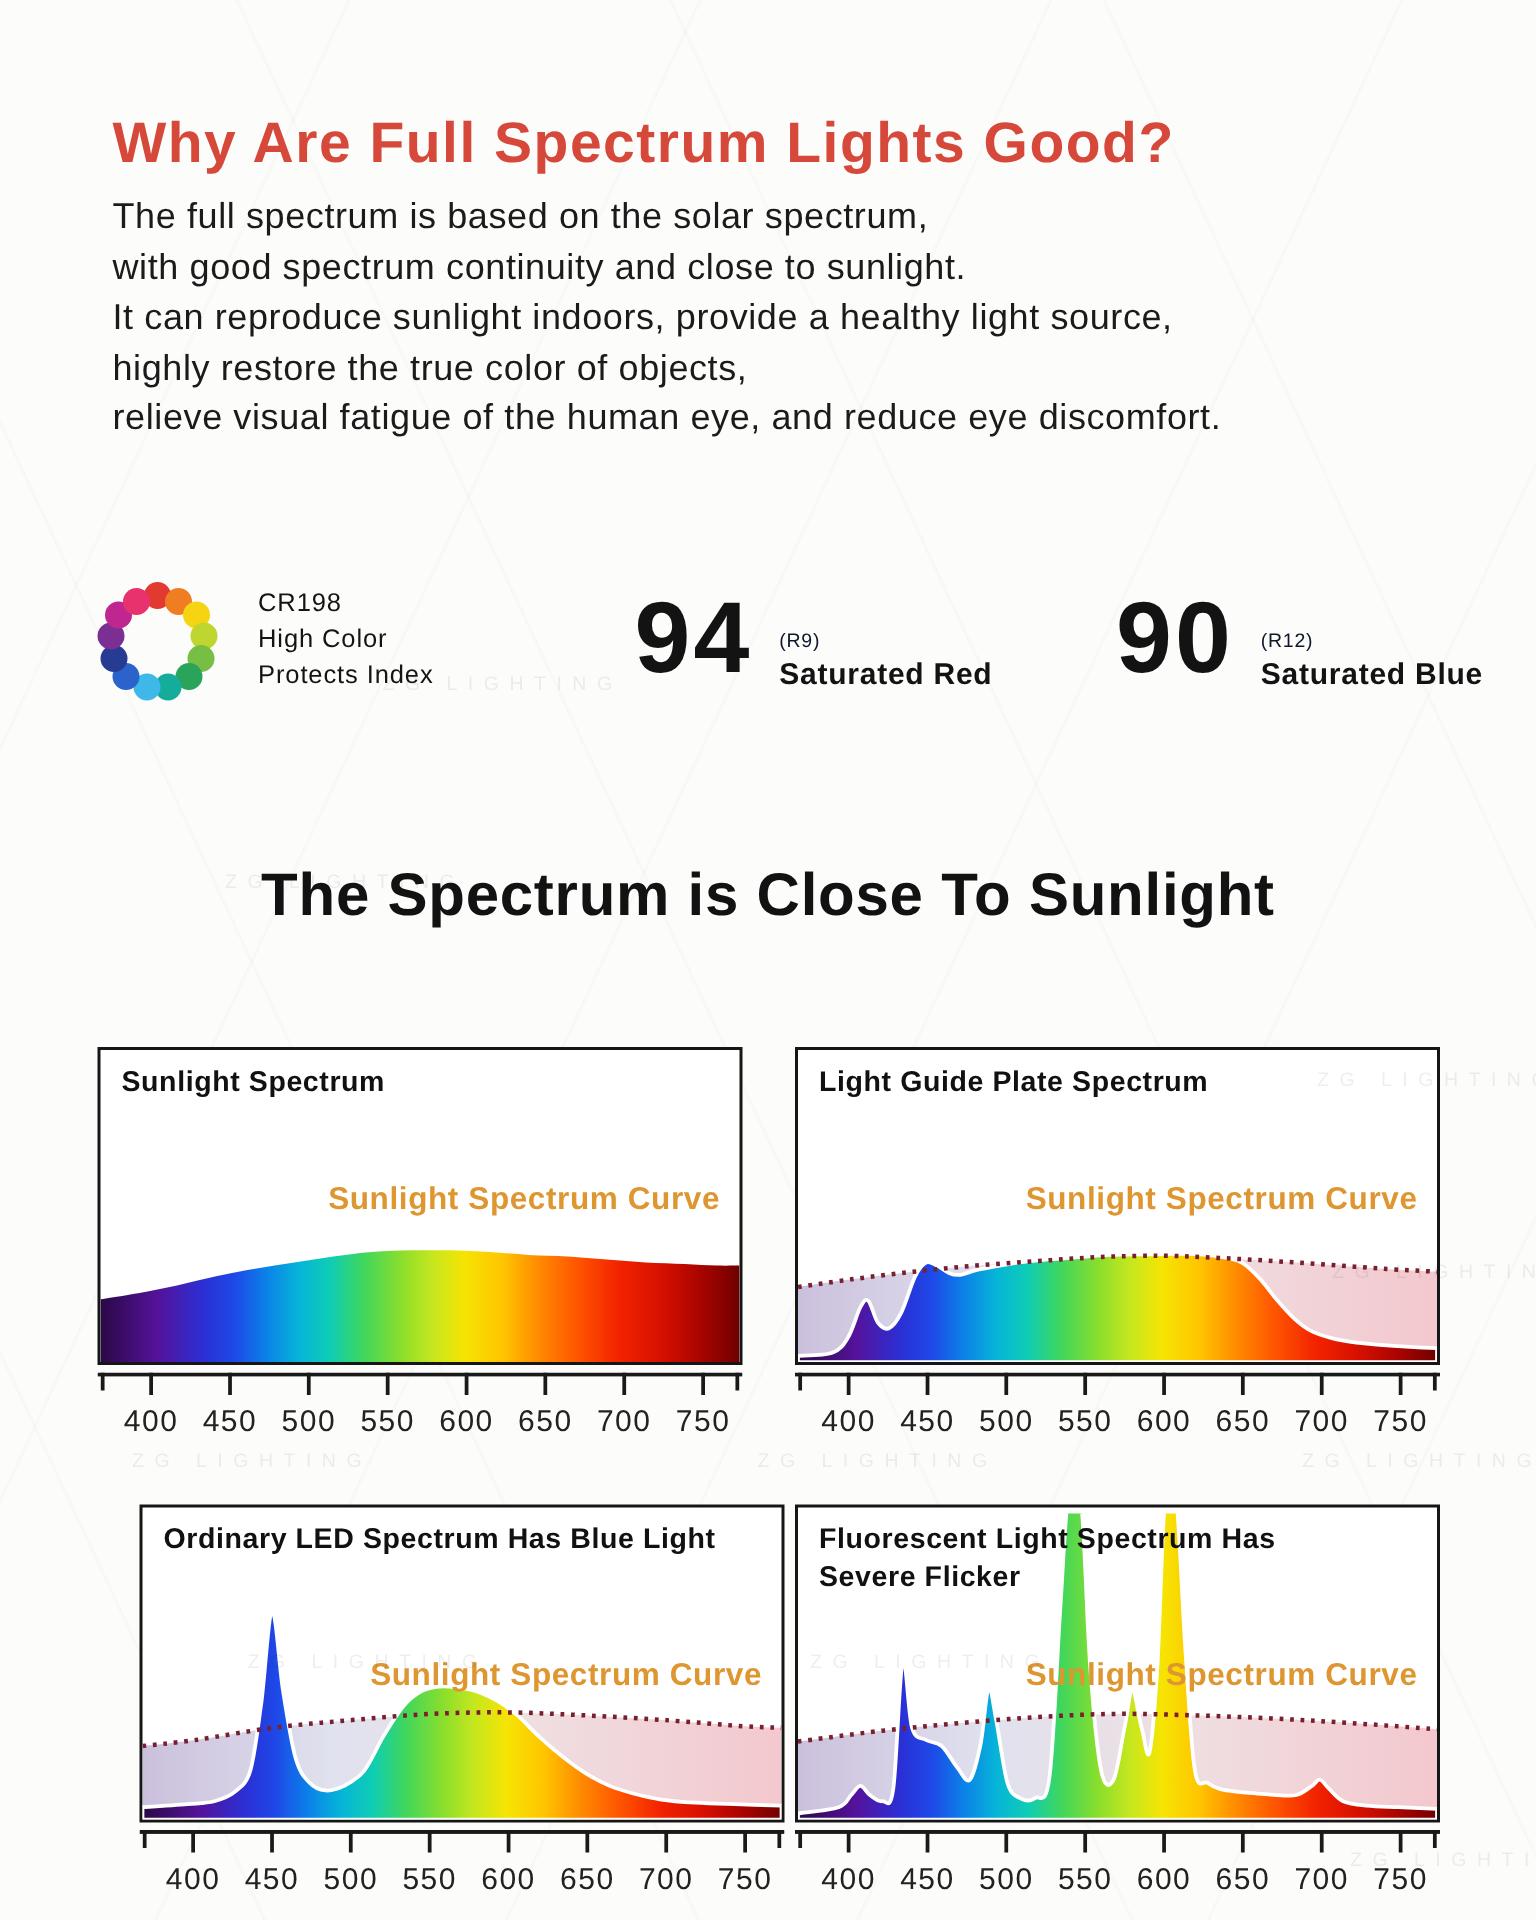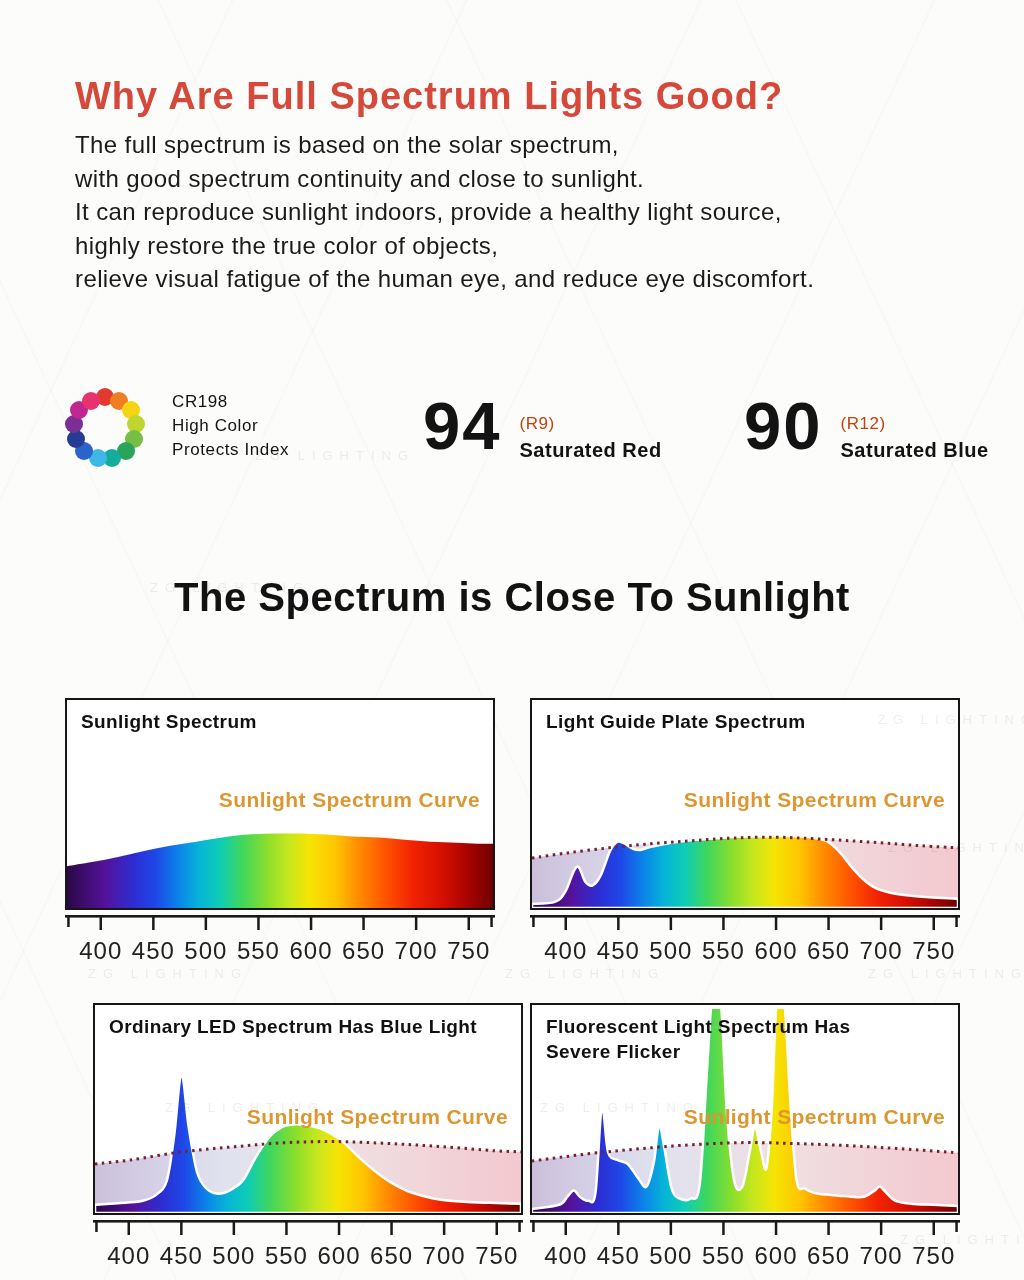--- a/index.html
+++ b/index.html
@@ -14,42 +14,42 @@
   .intro{position:absolute;left:75px;top:128px;font-size:24px;line-height:33.5px;
         letter-spacing:.4px;color:#1b1b1b;}
   
   .wheel{position:absolute;left:63px;top:386px;width:84px;height:84px;}
   .wheel .dot{position:absolute;width:18px;height:18px;border-radius:50%;}
   .cri-text{position:absolute;left:172px;top:390px;font-size:17px;line-height:24px;
         letter-spacing:.6px;color:#141414;}
   .metric{position:absolute;top:390px;display:flex;align-items:flex-end;}
   .metric .big{font-size:67px;line-height:72px;font-weight:700;letter-spacing:2px;color:#131313;}
   .metric .mcol{margin-left:18px;padding-top:8px;}
-  .metric .tag{font-size:17px;letter-spacing:.5px;color:#c2410c;}
+  .metric .tag{font-size:13px;letter-spacing:.5px;color:#0f172a;}
   .metric .mlabel{font-size:20px;font-weight:700;letter-spacing:.5px;margin-top:5px;color:#131313;}
   #metric-left{left:423px;}
   #metric-right{left:744px;}
   
   .headline{position:absolute;left:0;top:538px;width:100%;text-align:center;
         font-size:40px;line-height:52px;font-weight:700;letter-spacing:.5px;color:#121212;}
   
   figure.chart{position:absolute;width:491px;margin:0;}
   #c0{left:65px;top:698px;} #c1{left:530px;top:698px;}
   #c2{left:65px;top:1003px;margin-left:28px;} #c3{left:530px;top:1003px;}
   .chart-box{position:relative;width:426px;height:208px;border:2px solid #161616;background:#fff;}
   .plot{position:absolute;left:0;bottom:0;width:426px;height:204px;display:block;}
   .chart-title{position:absolute;left:14px;top:9px;z-index:3;font-size:19px;font-weight:700;
         letter-spacing:.4px;line-height:25px;color:#111;}
   .curve-label{position:absolute;right:13px;top:88px;z-index:3;font-size:21px;font-weight:700;
         letter-spacing:.4px;color:var(--orange,#dd9630);white-space:nowrap;}
   #c2 .curve-label,#c3 .curve-label{top:100px;}
   .axis{position:relative;width:430px;height:50px;margin-top:5px;}
   .axis svg{position:absolute;left:0;top:0;display:block;}
   .axis .tick-label{position:absolute;top:22px;transform:translateX(-50%);
-        font-size:24px;letter-spacing:1px;color:#222;}
+        font-size:20px;letter-spacing:1px;color:#222;}
   
   .wm{position:absolute;font-size:13px;letter-spacing:7px;color:rgba(40,40,40,0.08);
         white-space:nowrap;z-index:4;}
 </style>
 </head>
 <body>
 
 <div class="page">
 
   <h1 class="page-title">Why Are Full Spectrum Lights Good?</h1>

